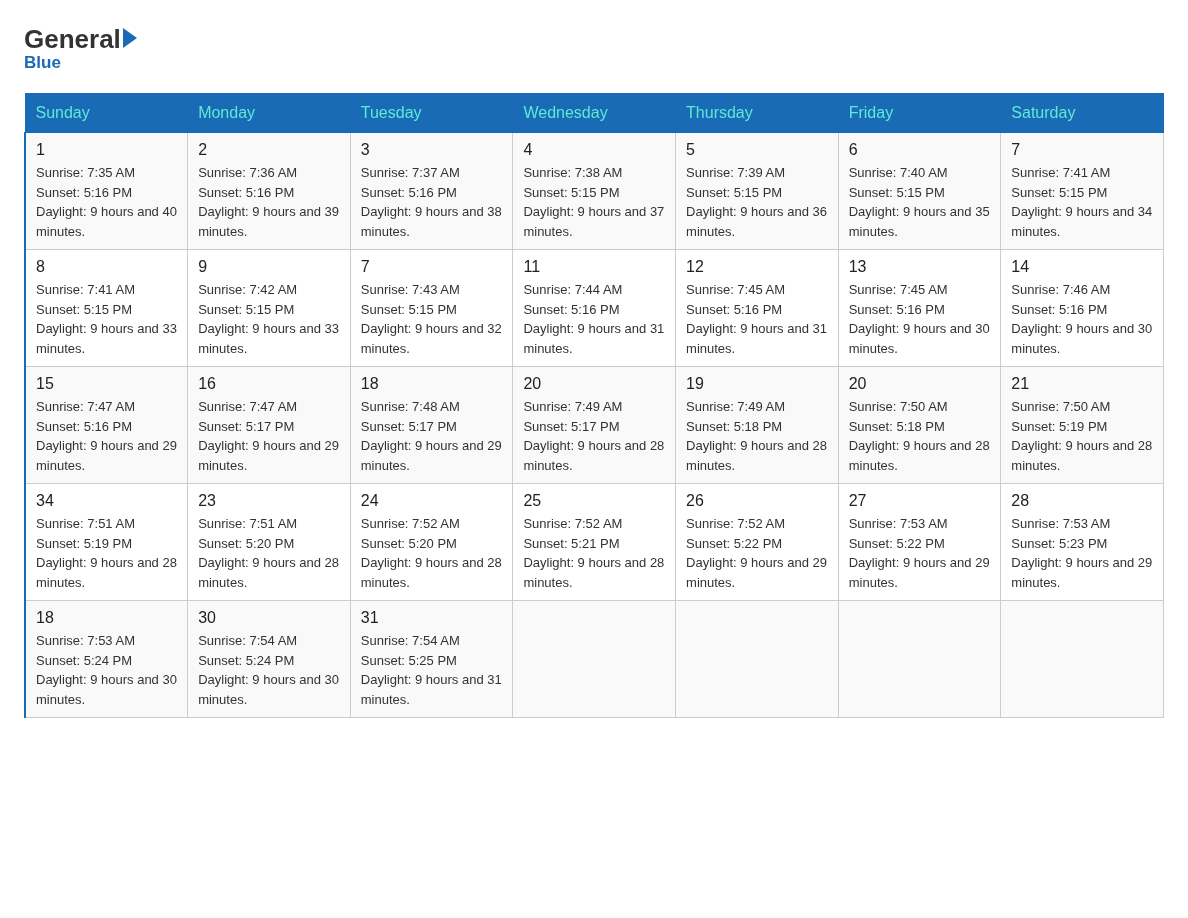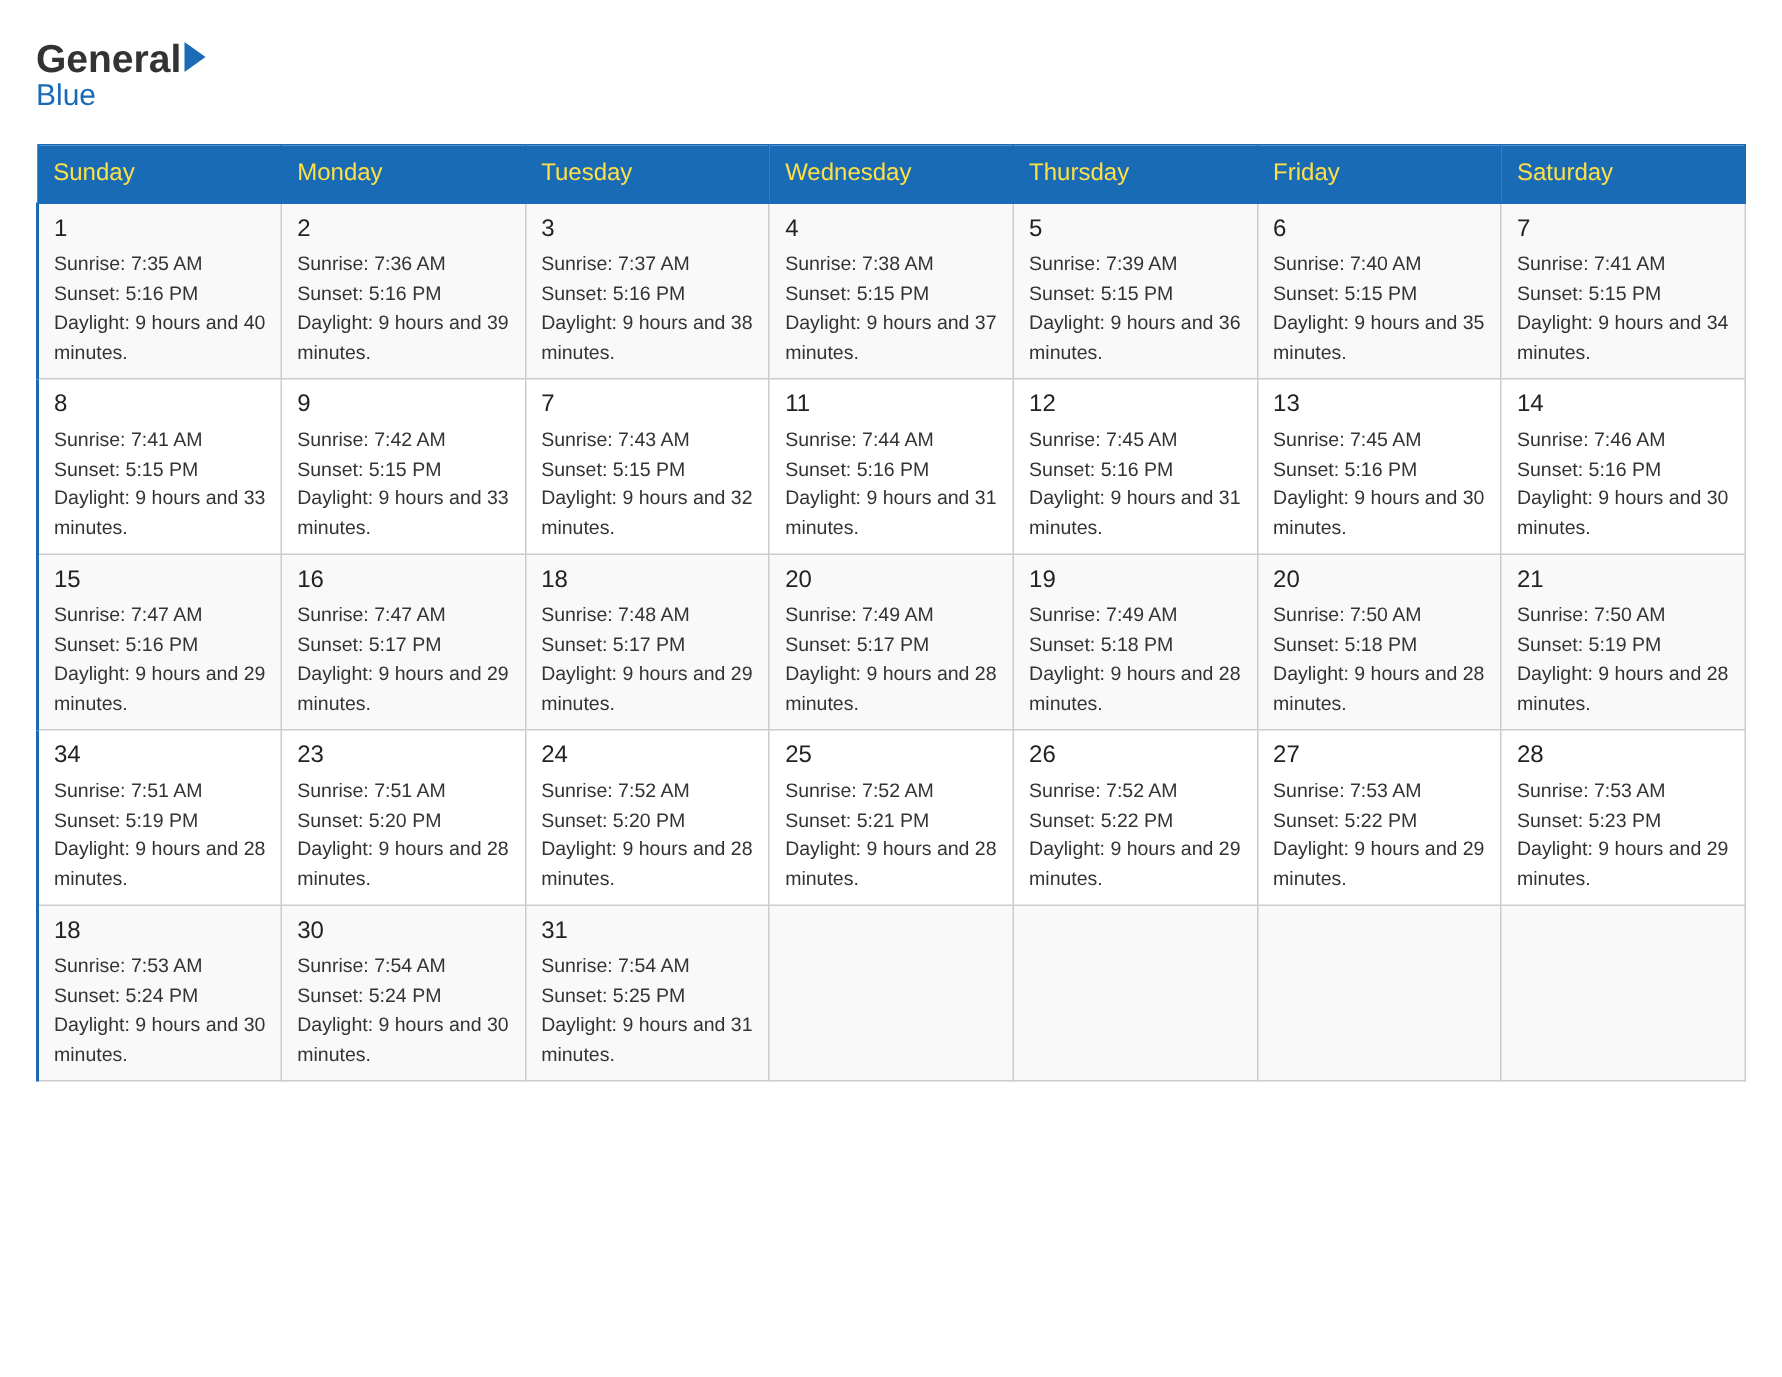--- a/index.html
+++ b/index.html
@@ -27,22 +27,22 @@
       height: 0;
       border-left: 14px solid #1a6bb5;
       border-top: 10px solid transparent;
       border-bottom: 10px solid transparent;
       display: inline-block;
       margin-left: 2px;
       margin-top: -4px;
       vertical-align: middle;
     }
     .logo-text-blue {
-      font-size: 20px;
-      font-weight: normal;
+      font-size: 17px;
+      font-weight: bold;
       color: #1a6bb5;
       display: block;
       margin-top: -2px;
     }
     .logo-block {
       display: flex;
       flex-direction: column;
     }
     .logo-top-row {
       display: flex;
@@ -62,21 +62,21 @@
       color: #444;
       margin-top: 4px;
     }
     table {
       width: 100%;
       border-collapse: collapse;
       table-layout: fixed;
     }
     thead tr th {
       background-color: #1a6bb5;
-      color: #fde047;
+      color: #5eead4;
       font-size: 16px;
       font-weight: normal;
       padding: 10px 10px;
       text-align: left;
       border: 1px solid #1a6bb5;
     }
     tbody tr td {
       border: 1px solid #ccc;
       padding: 8px 10px;
       vertical-align: top;

